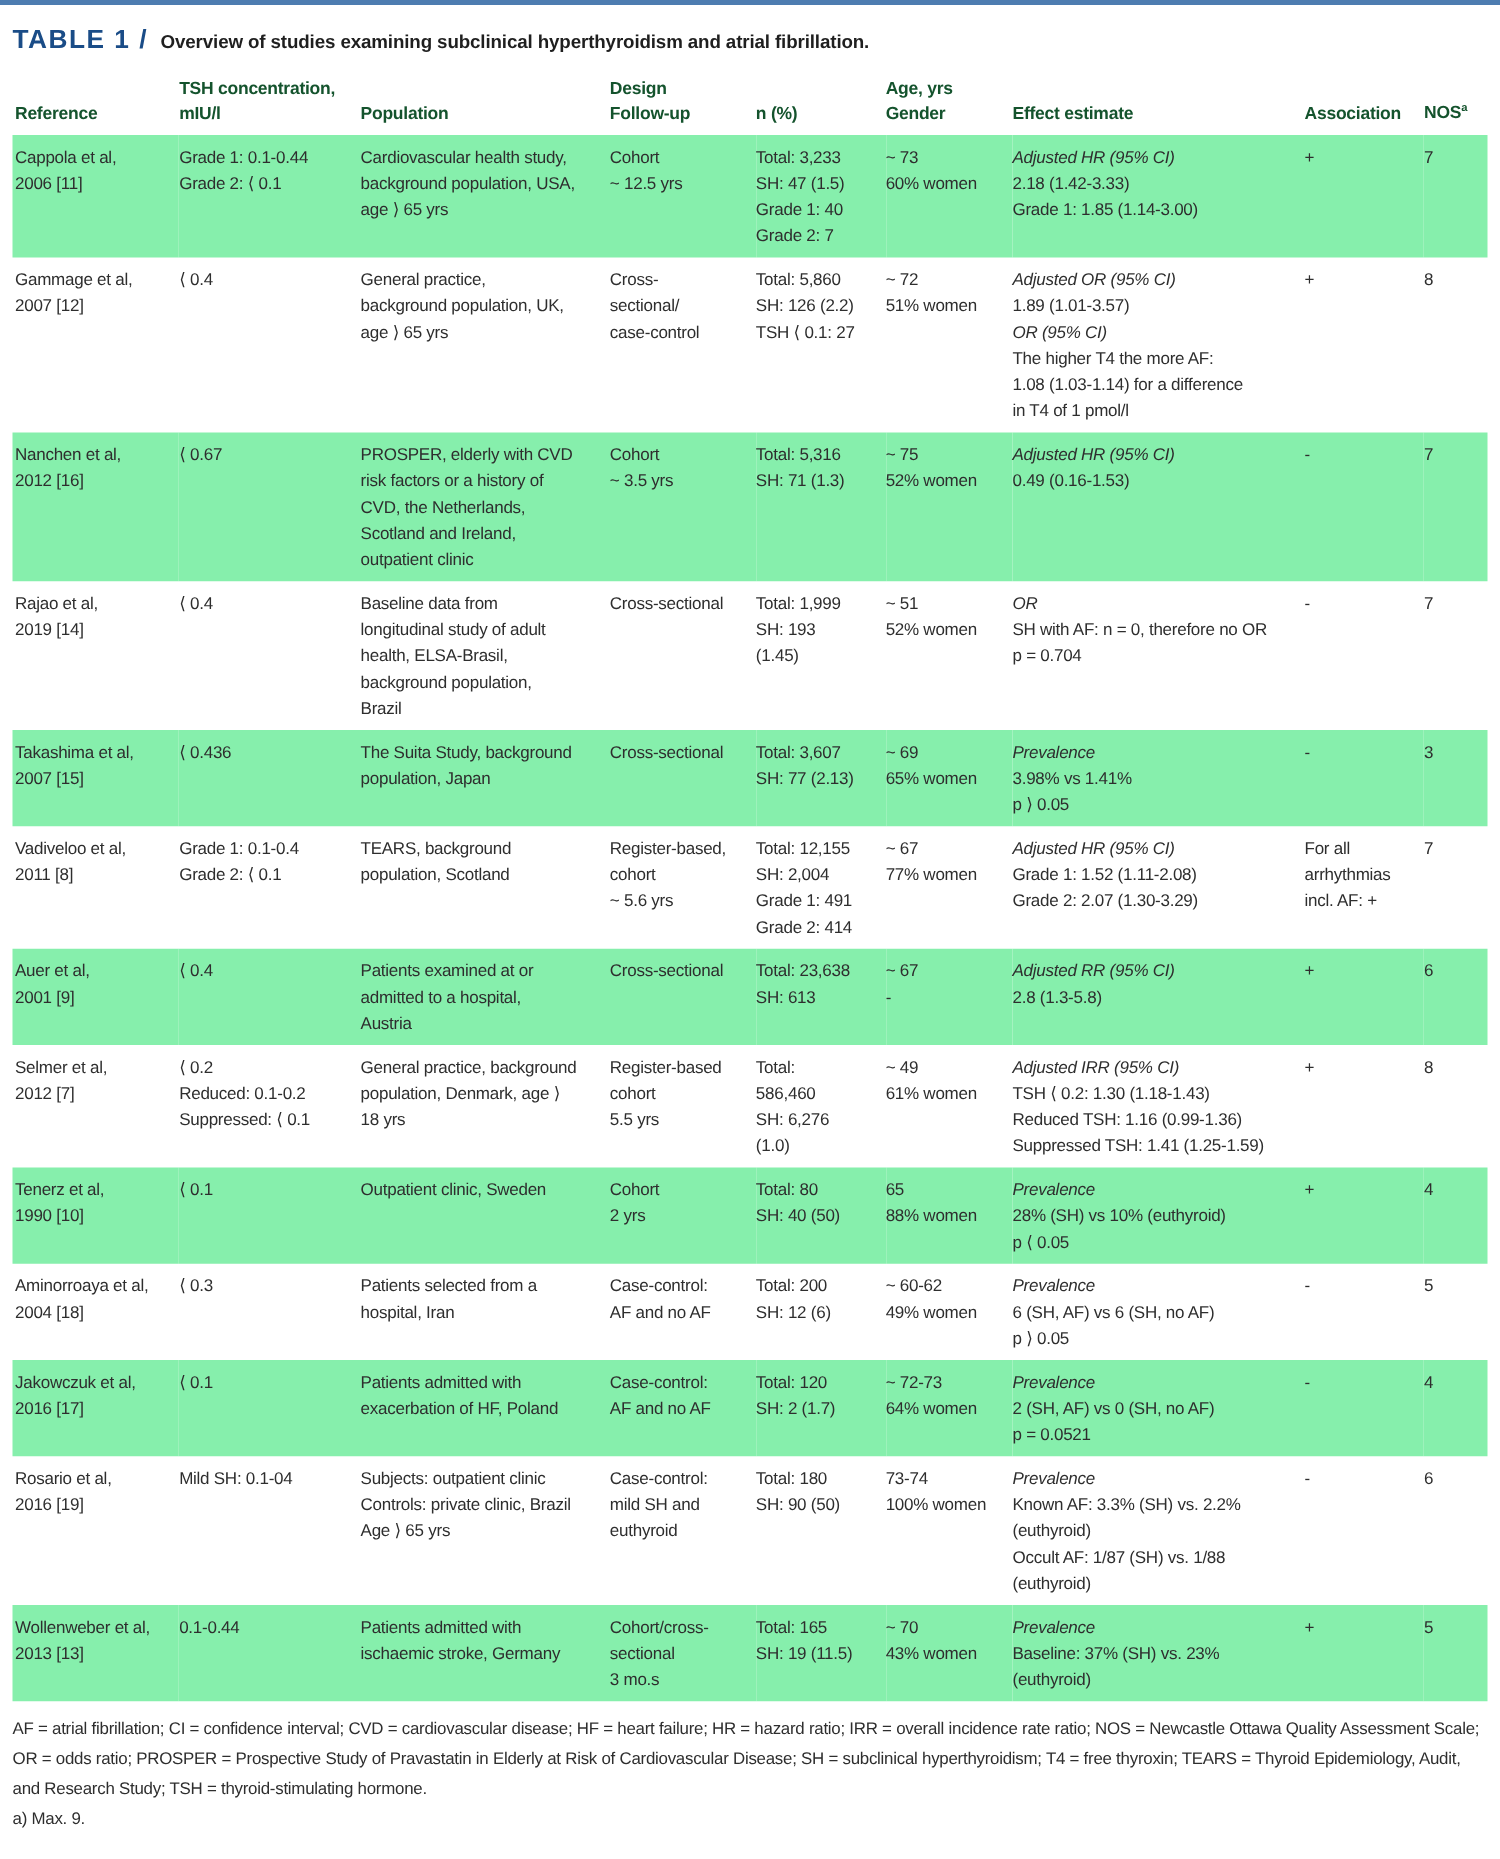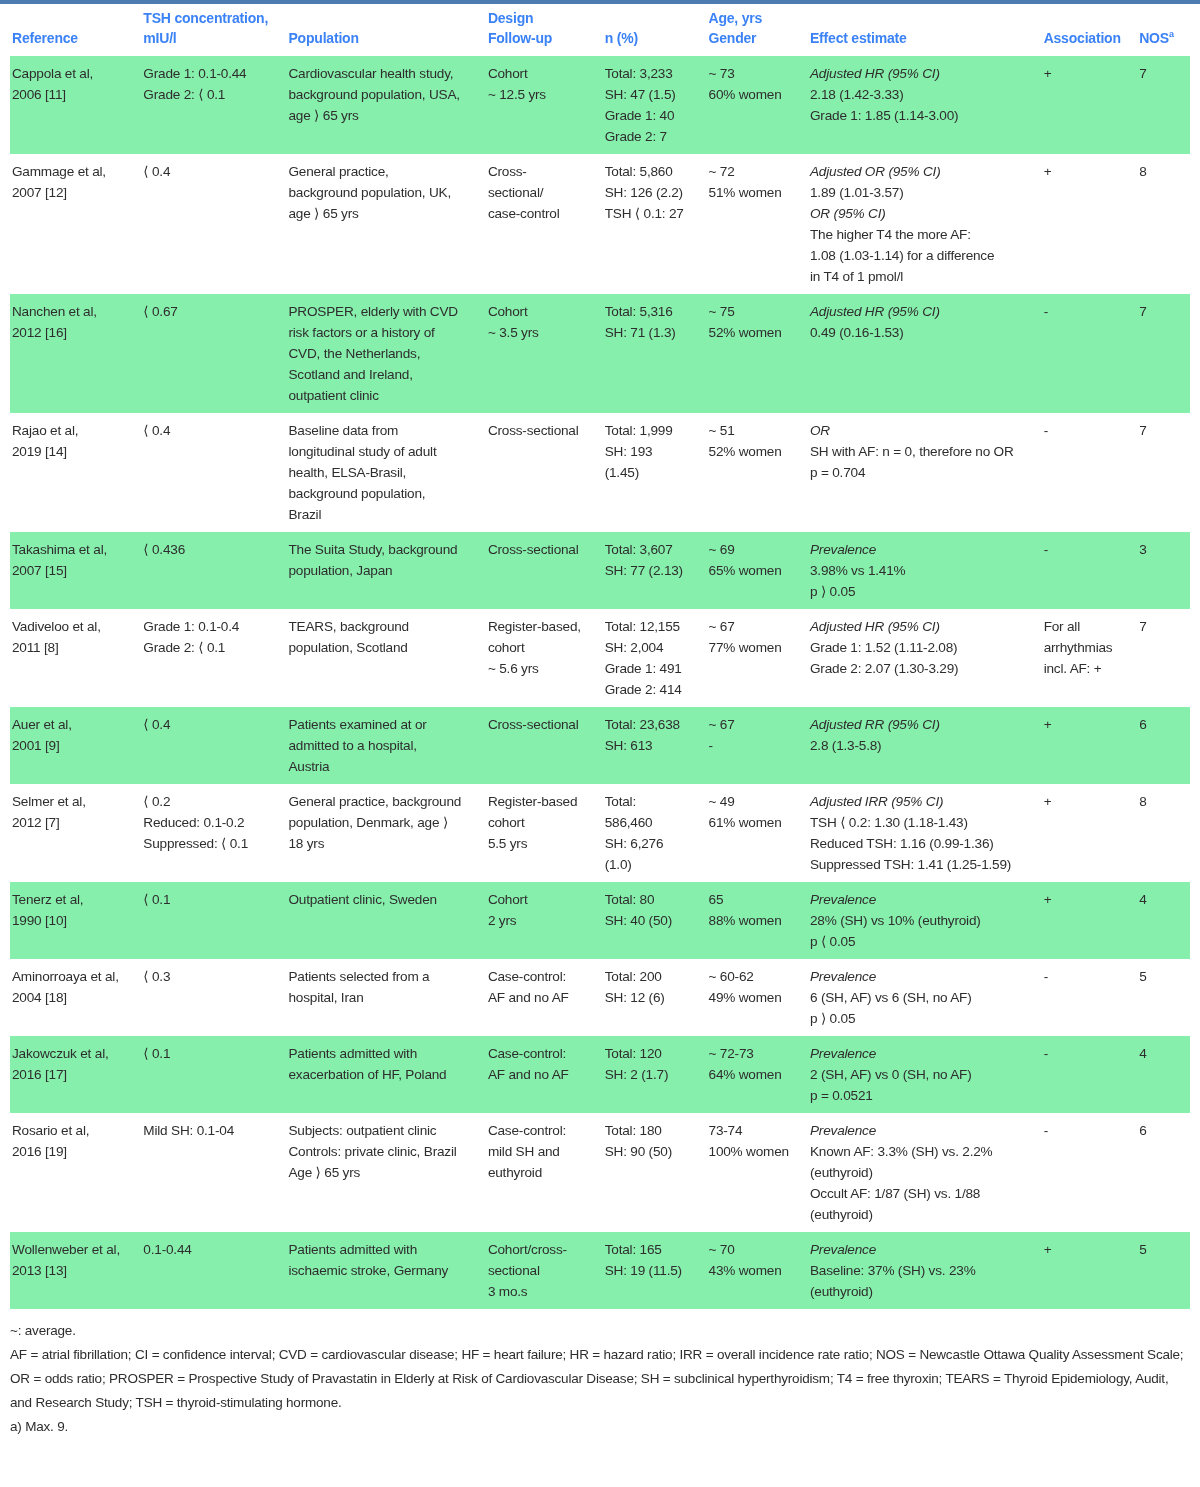--- a/index.html
+++ b/index.html
@@ -38,21 +38,21 @@
     width: 100%;
     border-collapse: collapse;
     table-layout: fixed;
   }
   table.studies th {
     text-align: left;
     vertical-align: bottom;
     font-size: 14px;
     line-height: 20px;
     font-weight: bold;
-    color: #3b82f6;
+    color: #14532d;
     padding: 4px 8px 8px 0;
     letter-spacing: -0.2px;
   }
   table.studies td {
     vertical-align: top;
     font-size: 13.6px;
     line-height: 21px;
     padding: 7px 8px 7px 0;
     letter-spacing: -0.2px;
     color: #2e2e2e;
@@ -72,20 +72,24 @@
   }
   .footnote { display: block; }
 </style>
 </head>
 <body>
 
 <div class="top-rule"></div>
 
 <div class="page-wrap">
 
+  <div class="title-row">
+    <span class="table-label">TABLE 1 /</span>
+    <span class="table-title">Overview of studies examining subclinical hyperthyroidism and atrial fibrillation.</span>
+  </div>
 
   <table class="studies">
     <colgroup>
       <col style="width:11.3%">
       <col style="width:12.3%">
       <col style="width:16.9%">
       <col style="width:9.9%">
       <col style="width:8.8%">
       <col style="width:8.6%">
       <col style="width:19.8%">
@@ -622,18 +626,17 @@
             <div class="cell-line">+</div>
           </td>
           <td>
             <div class="cell-line">5</div>
           </td>
         </tr>
       </tbody>
   </table>
 
   <div class="footnotes">
-    <span class="footnote">~: average.</span>
     <span class="footnote">AF = atrial fibrillation; CI = confidence interval; CVD = cardiovascular disease; HF = heart failure; HR = hazard ratio; IRR = overall incidence rate ratio; NOS = Newcastle Ottawa Quality Assessment Scale; OR = odds ratio; PROSPER = Prospective Study of Pravastatin in Elderly at Risk of Cardiovascular Disease; SH = subclinical hyperthyroidism; T4 = free thyroxin; TEARS = Thyroid Epidemiology, Audit, and Research Study; TSH = thyroid-stimulating hormone.</span>
     <span class="footnote">a) Max. 9.</span>
   </div>
 
 </div>
 
 </body></html>

